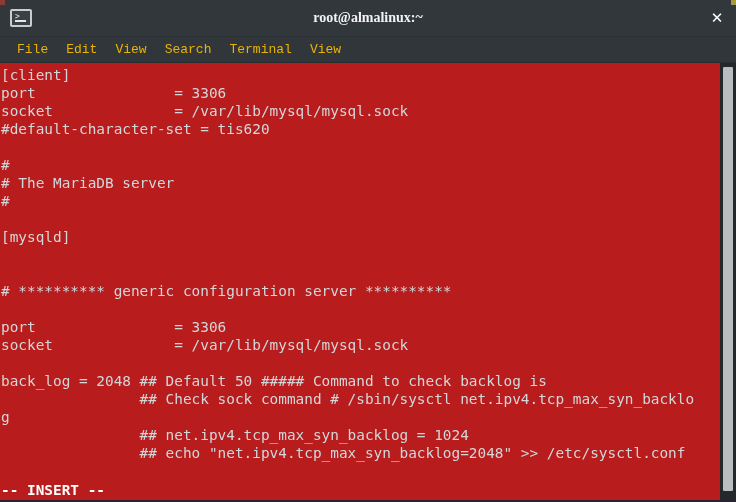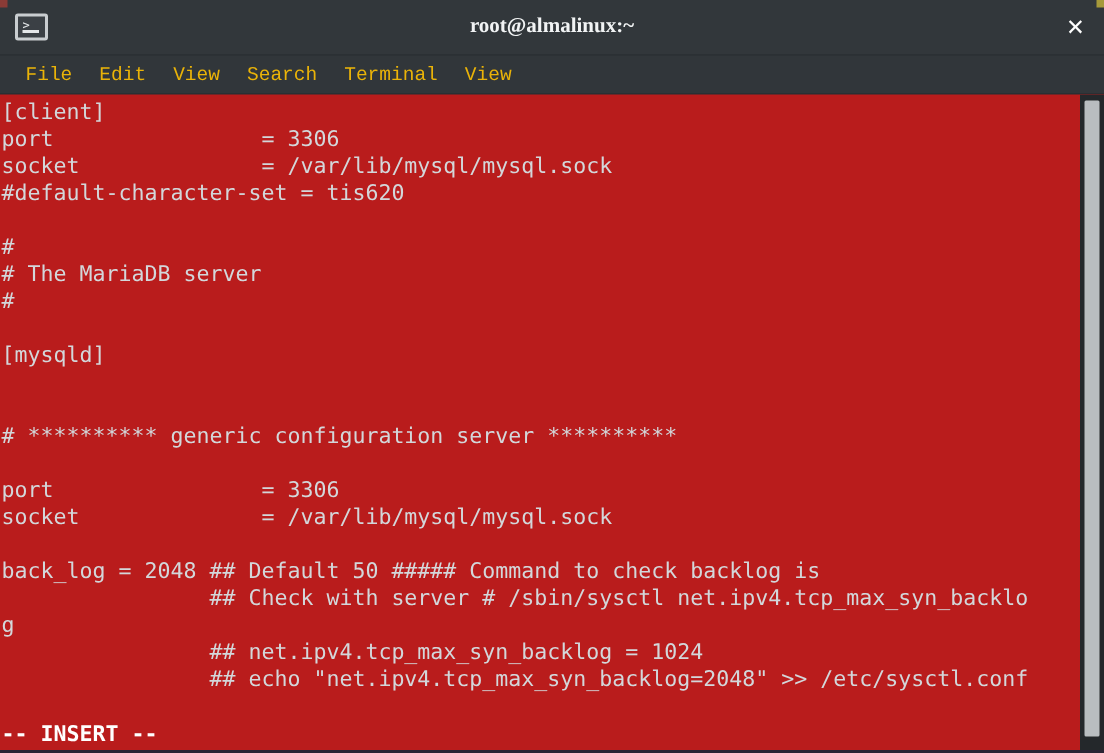--- a/index.html
+++ b/index.html
@@ -223,21 +223,21 @@
         <div class="tline"></div>
         <div class="tline">[mysqld]</div>
         <div class="tline"></div>
         <div class="tline"></div>
         <div class="tline"># ********** generic configuration server **********</div>
         <div class="tline"></div>
         <div class="tline">port                = 3306</div>
         <div class="tline">socket              = /var/lib/mysql/mysql.sock</div>
         <div class="tline"></div>
         <div class="tline">back_log = 2048 ## Default 50 ##### Command to check backlog is</div>
-        <div class="tline">                ## Check with server # /sbin/sysctl net.ipv4.tcp_max_syn_backlo</div>
+        <div class="tline">                ## Check sock command # /sbin/sysctl net.ipv4.tcp_max_syn_backlo</div>
         <div class="tline">g</div>
         <div class="tline">                ## net.ipv4.tcp_max_syn_backlog = 1024</div>
         <div class="tline">                ## echo "net.ipv4.tcp_max_syn_backlog=2048" &gt;&gt; /etc/sysctl.conf</div>
       </div>
 
     <div id="statusline">-- INSERT --</div>
 
     <div id="scrollbar-track">
       <div id="scrollbar-thumb" style="top: 4px; height: 424px; background: rgb(185, 189, 192);"></div>
     </div>

